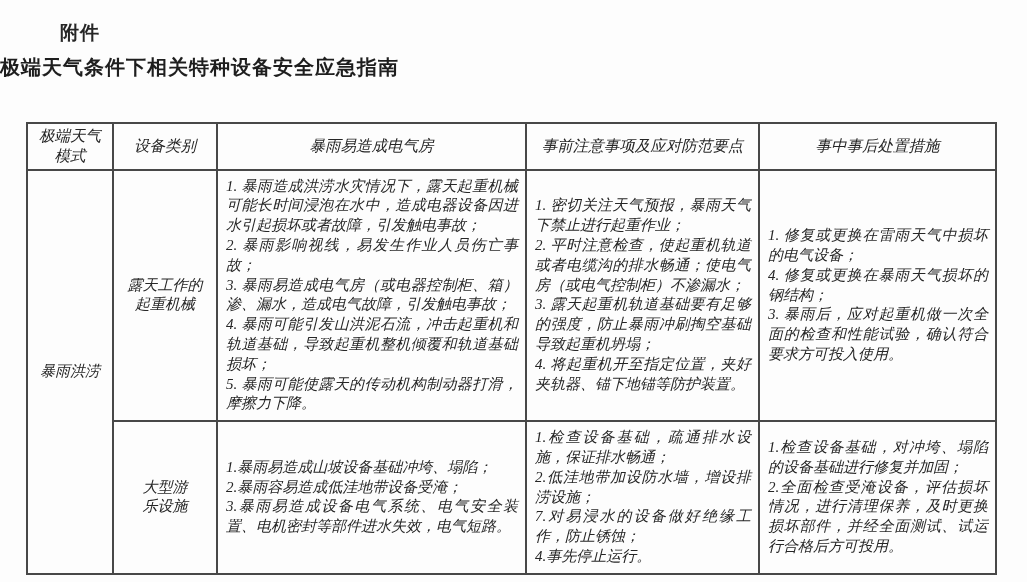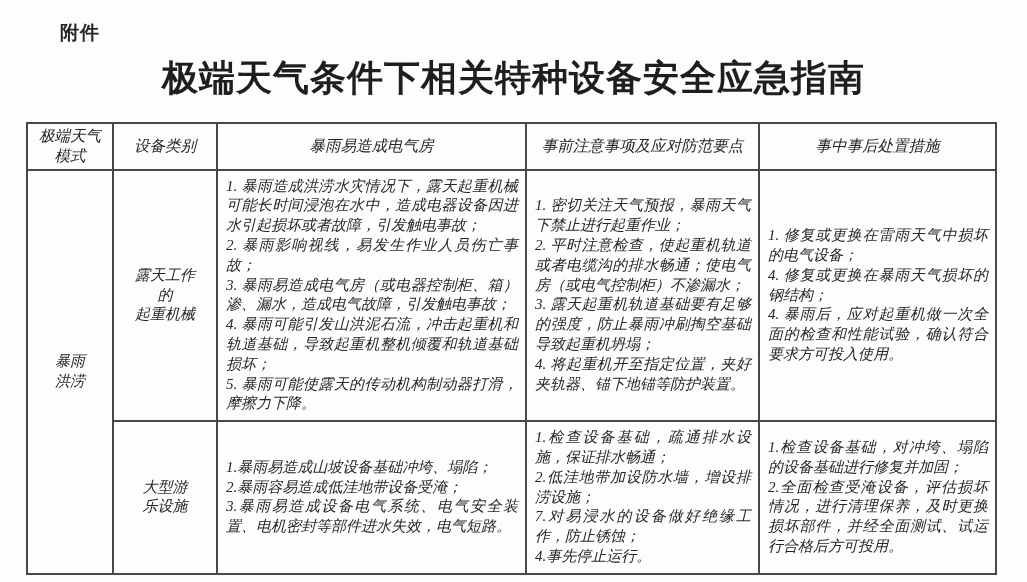--- a/index.html
+++ b/index.html
@@ -21,22 +21,21 @@
     top: 20px;
     font-size: 19px;
     font-weight: bold;
     letter-spacing: 1px;
   }
   .doc-title {
     position: absolute;
     left: 0;
     top: 54px;
     width: 100%;
-    text-align: center;
-    font-size: 36px;
+    font-size: 20px;
     font-weight: bold;
     letter-spacing: 1px;
     color: #1e1e1e;
   }
   table.guide {
     position: absolute;
     left: 26px;
     top: 122px;
     width: 969px;
     border-collapse: collapse;
@@ -53,21 +52,21 @@
   }
   table.guide th {
     height: 44px;
     text-align: center;
     padding: 2px 4px;
     font-size: 15.5px;
   }
   td.center-cell {
     text-align: center;
     white-space: pre-line;
-    padding: 2px 20px;
+    padding: 2px 10px;
   }
   td.text-cell {
     text-align: justify;
     padding: 5px 7px 5px 8px;
   }
   tr.row-1 { height: 251px; }
   tr.row-2 { height: 153px; }
   td.text-cell .item { margin: 0; }
   col.c-weather     { width: 86px; }
   col.c-equipment   { width: 104px; }
@@ -115,21 +114,21 @@
           </td>
         <td class="text-cell">
             <div class="item">1. 密切关注天气预报，暴雨天气下禁止进行起重作业；</div>
             <div class="item">2. 平时注意检查，使起重机轨道或者电缆沟的排水畅通；使电气房（或电气控制柜）不渗漏水；</div>
             <div class="item">3. 露天起重机轨道基础要有足够的强度，防止暴雨冲刷掏空基础导致起重机坍塌；</div>
             <div class="item">4. 将起重机开至指定位置，夹好夹轨器、锚下地锚等防护装置。</div>
           </td>
         <td class="text-cell">
             <div class="item">1. 修复或更换在雷雨天气中损坏的电气设备；</div>
             <div class="item">4. 修复或更换在暴雨天气损坏的钢结构；</div>
-            <div class="item">4. 暴雨后，应对起重机做一次全面的检查和性能试验，确认符合要求方可投入使用。</div>
+            <div class="item">3. 暴雨后，应对起重机做一次全面的检查和性能试验，确认符合要求方可投入使用。</div>
           </td>
       </tr>
       <tr class="row-2">
         <td class="center-cell">大型游
 乐设施</td>
         <td class="text-cell">
             <div class="item">1.暴雨易造成山坡设备基础冲垮、塌陷；</div>
             <div class="item">2.暴雨容易造成低洼地带设备受淹；</div>
             <div class="item">3.暴雨易造成设备电气系统、电气安全装置、电机密封等部件进水失效，电气短路。</div>
           </td>

